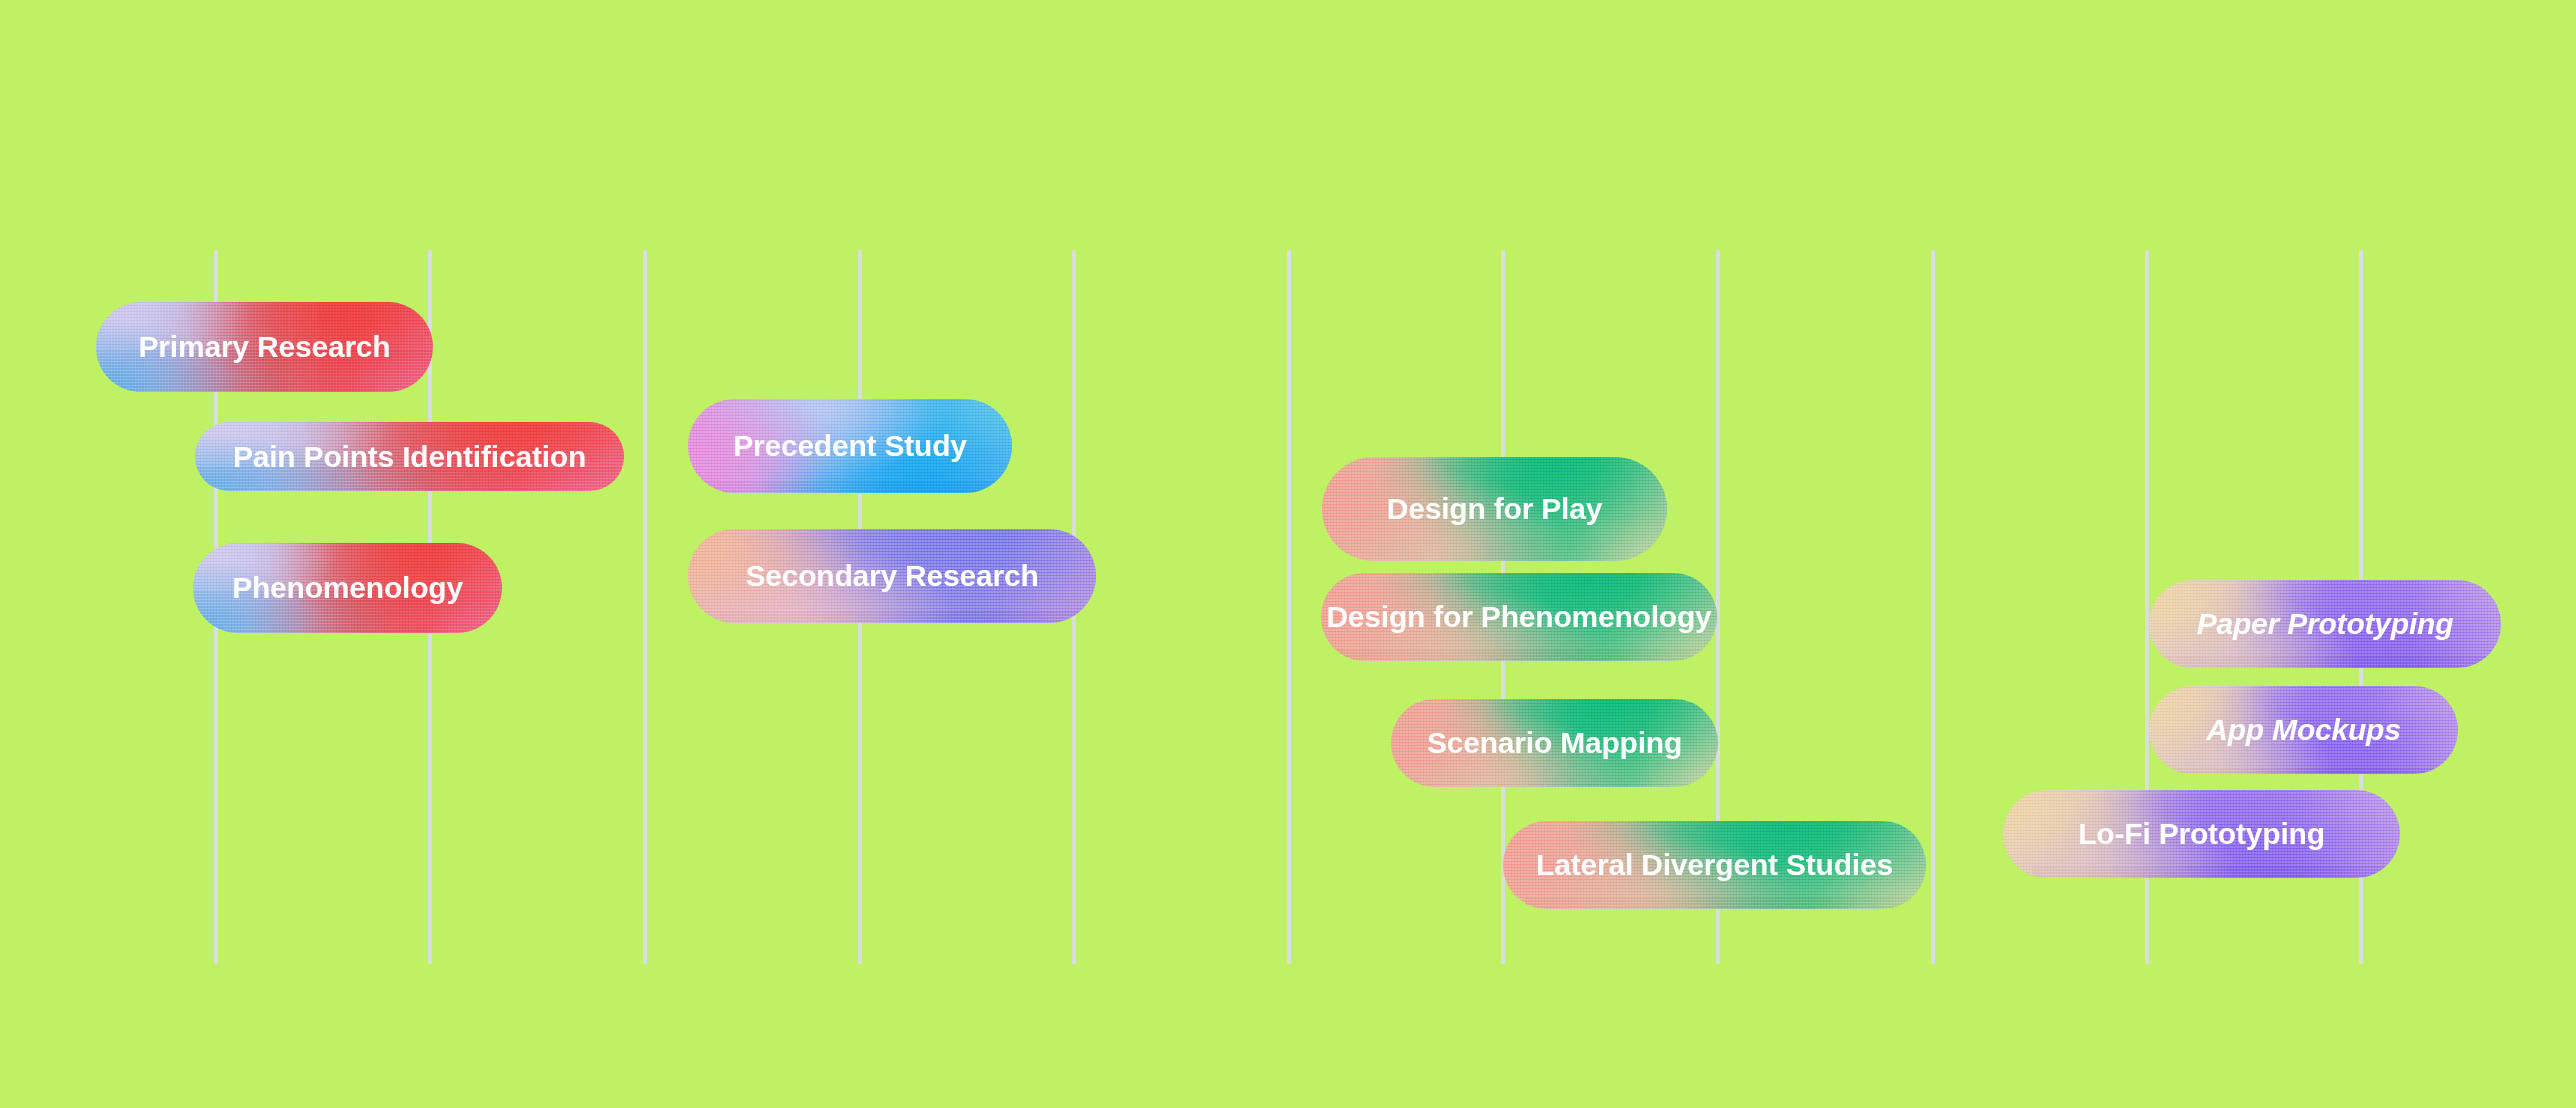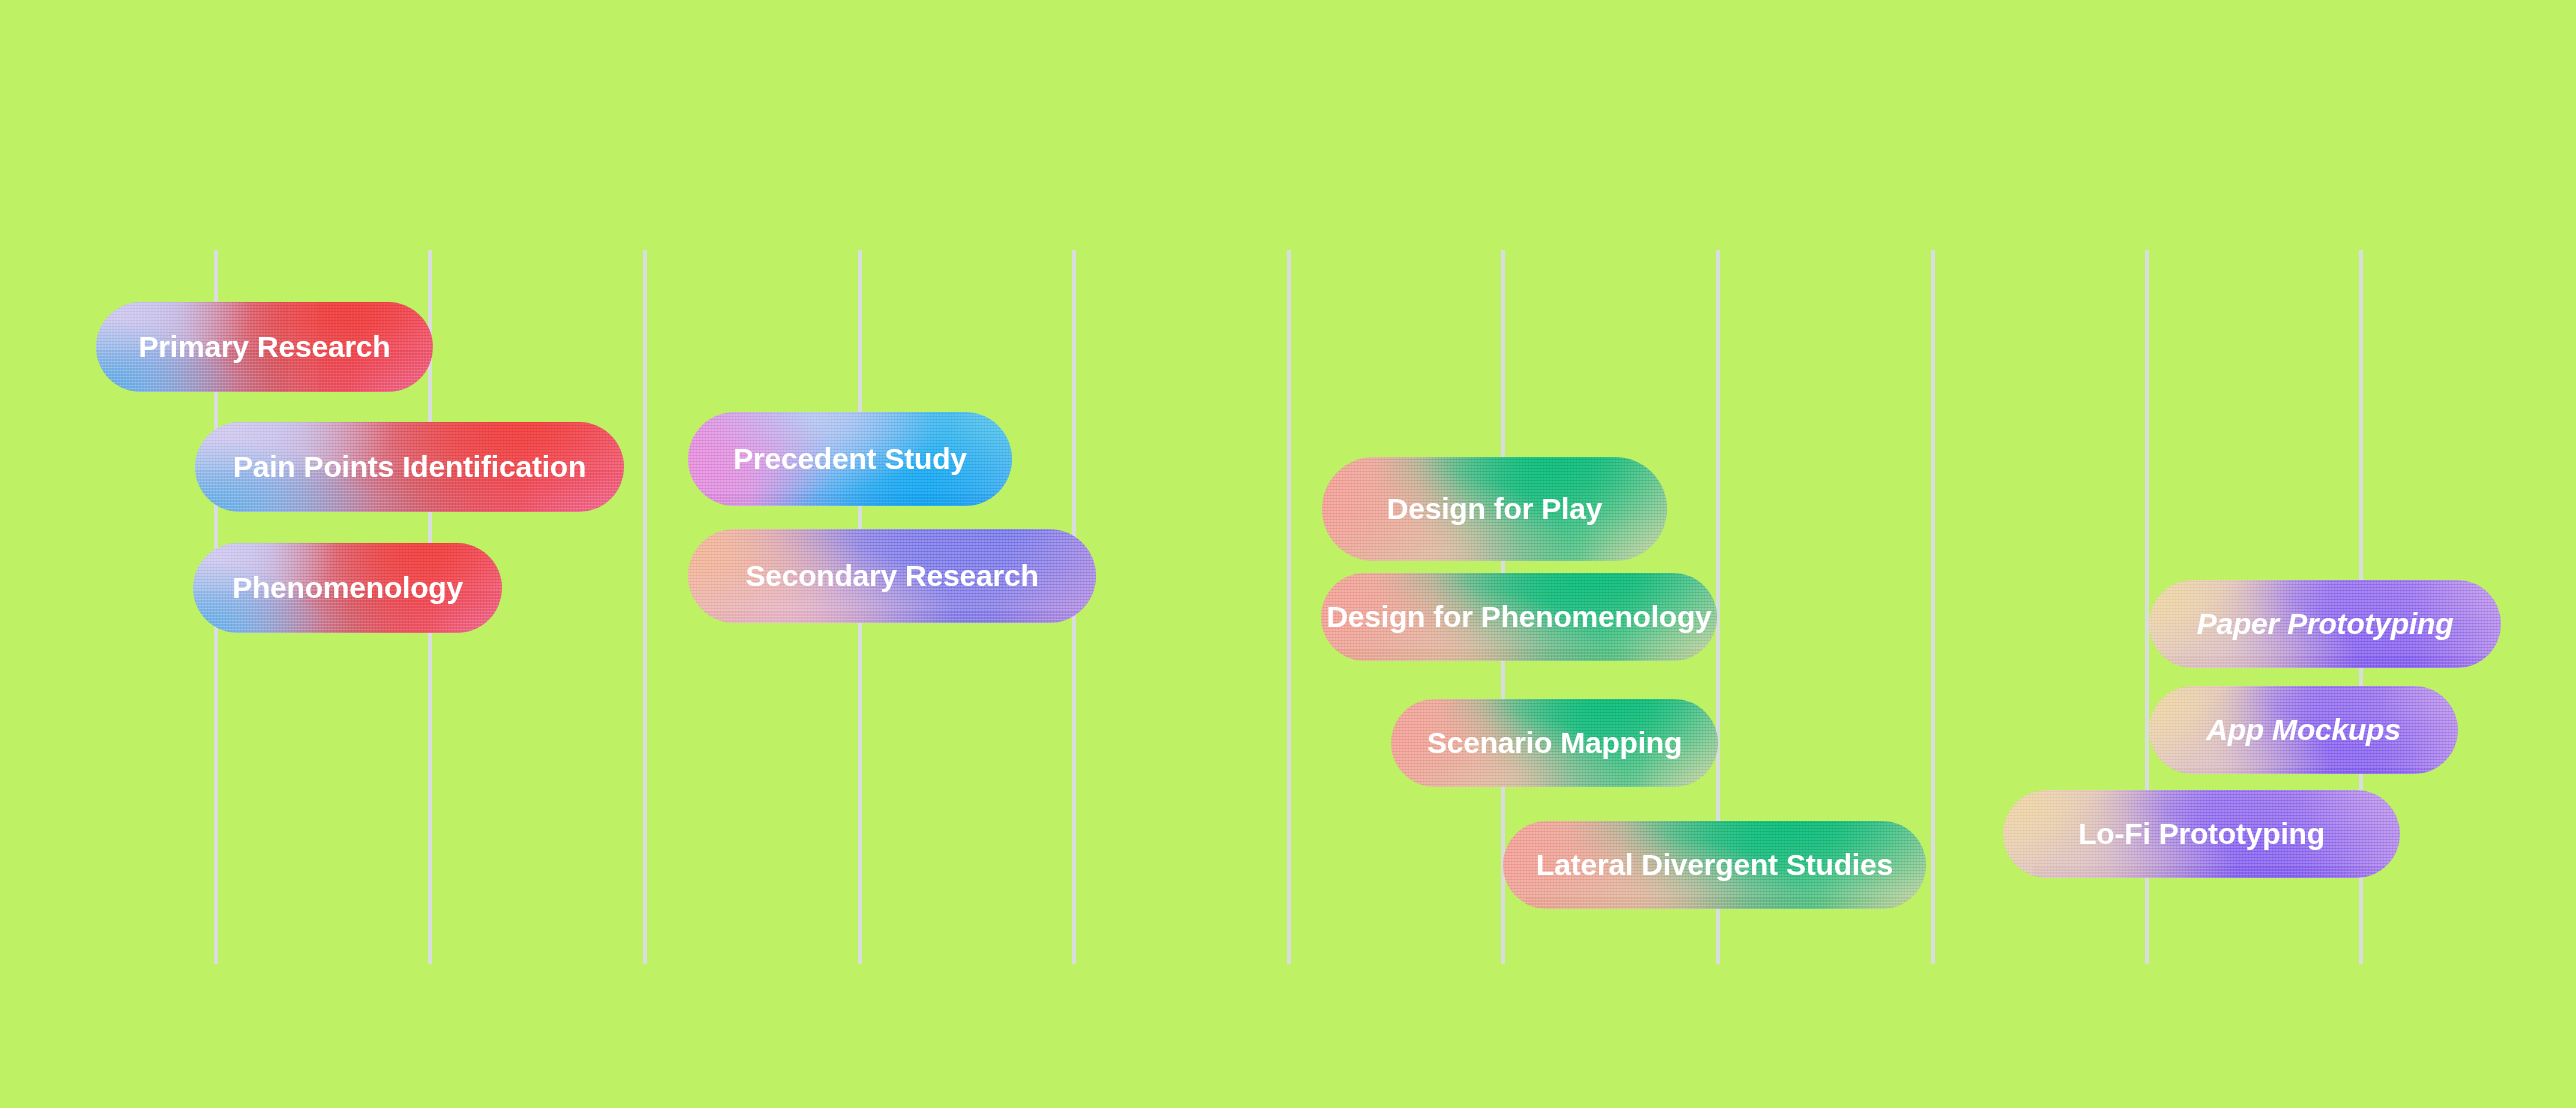--- a/index.html
+++ b/index.html
@@ -134,27 +134,27 @@
       <div class="grid-line" style="left: 1501px; top: 250px; height: 714px; width: 3.7px; background: rgb(217, 221, 221);"></div>
       <div class="grid-line" style="left: 1716px; top: 250px; height: 714px; width: 3.7px; background: rgb(217, 221, 221);"></div>
       <div class="grid-line" style="left: 1931px; top: 250px; height: 714px; width: 3.7px; background: rgb(217, 221, 221);"></div>
       <div class="grid-line" style="left: 2145px; top: 250px; height: 714px; width: 3.7px; background: rgb(217, 221, 221);"></div>
       <div class="grid-line" style="left: 2359px; top: 250px; height: 714px; width: 3.7px; background: rgb(217, 221, 221);"></div>
     </div>
   <div id="pill-layer">
       <div class="pill g1" style="left: 96px; top: 302px; width: 337px; height: 90px;">
         <span class="pill-label">Primary Research</span>
       </div>
-      <div class="pill g1" style="left: 195px; top: 422px; width: 429px; height: 90px;">
+      <div class="pill g1" style="left: 195px; top: 422px; width: 429px; height: 69px;">
         <span class="pill-label">Pain Points Identification</span>
       </div>
       <div class="pill g1" style="left: 193px; top: 543px; width: 309px; height: 90px;">
         <span class="pill-label">Phenomenology</span>
       </div>
-      <div class="pill g2a" style="left: 688px; top: 412px; width: 324px; height: 94px;">
+      <div class="pill g2a" style="left: 688px; top: 399px; width: 324px; height: 94px;">
         <span class="pill-label">Precedent Study</span>
       </div>
       <div class="pill g2b" style="left: 688px; top: 529px; width: 408px; height: 94px;">
         <span class="pill-label">Secondary Research</span>
       </div>
       <div class="pill g3" style="left: 1322px; top: 457px; width: 345px; height: 104px;">
         <span class="pill-label">Design for Play</span>
       </div>
       <div class="pill g3" style="left: 1321px; top: 573px; width: 396px; height: 88px;">
         <span class="pill-label">Design for Phenomenology</span>

